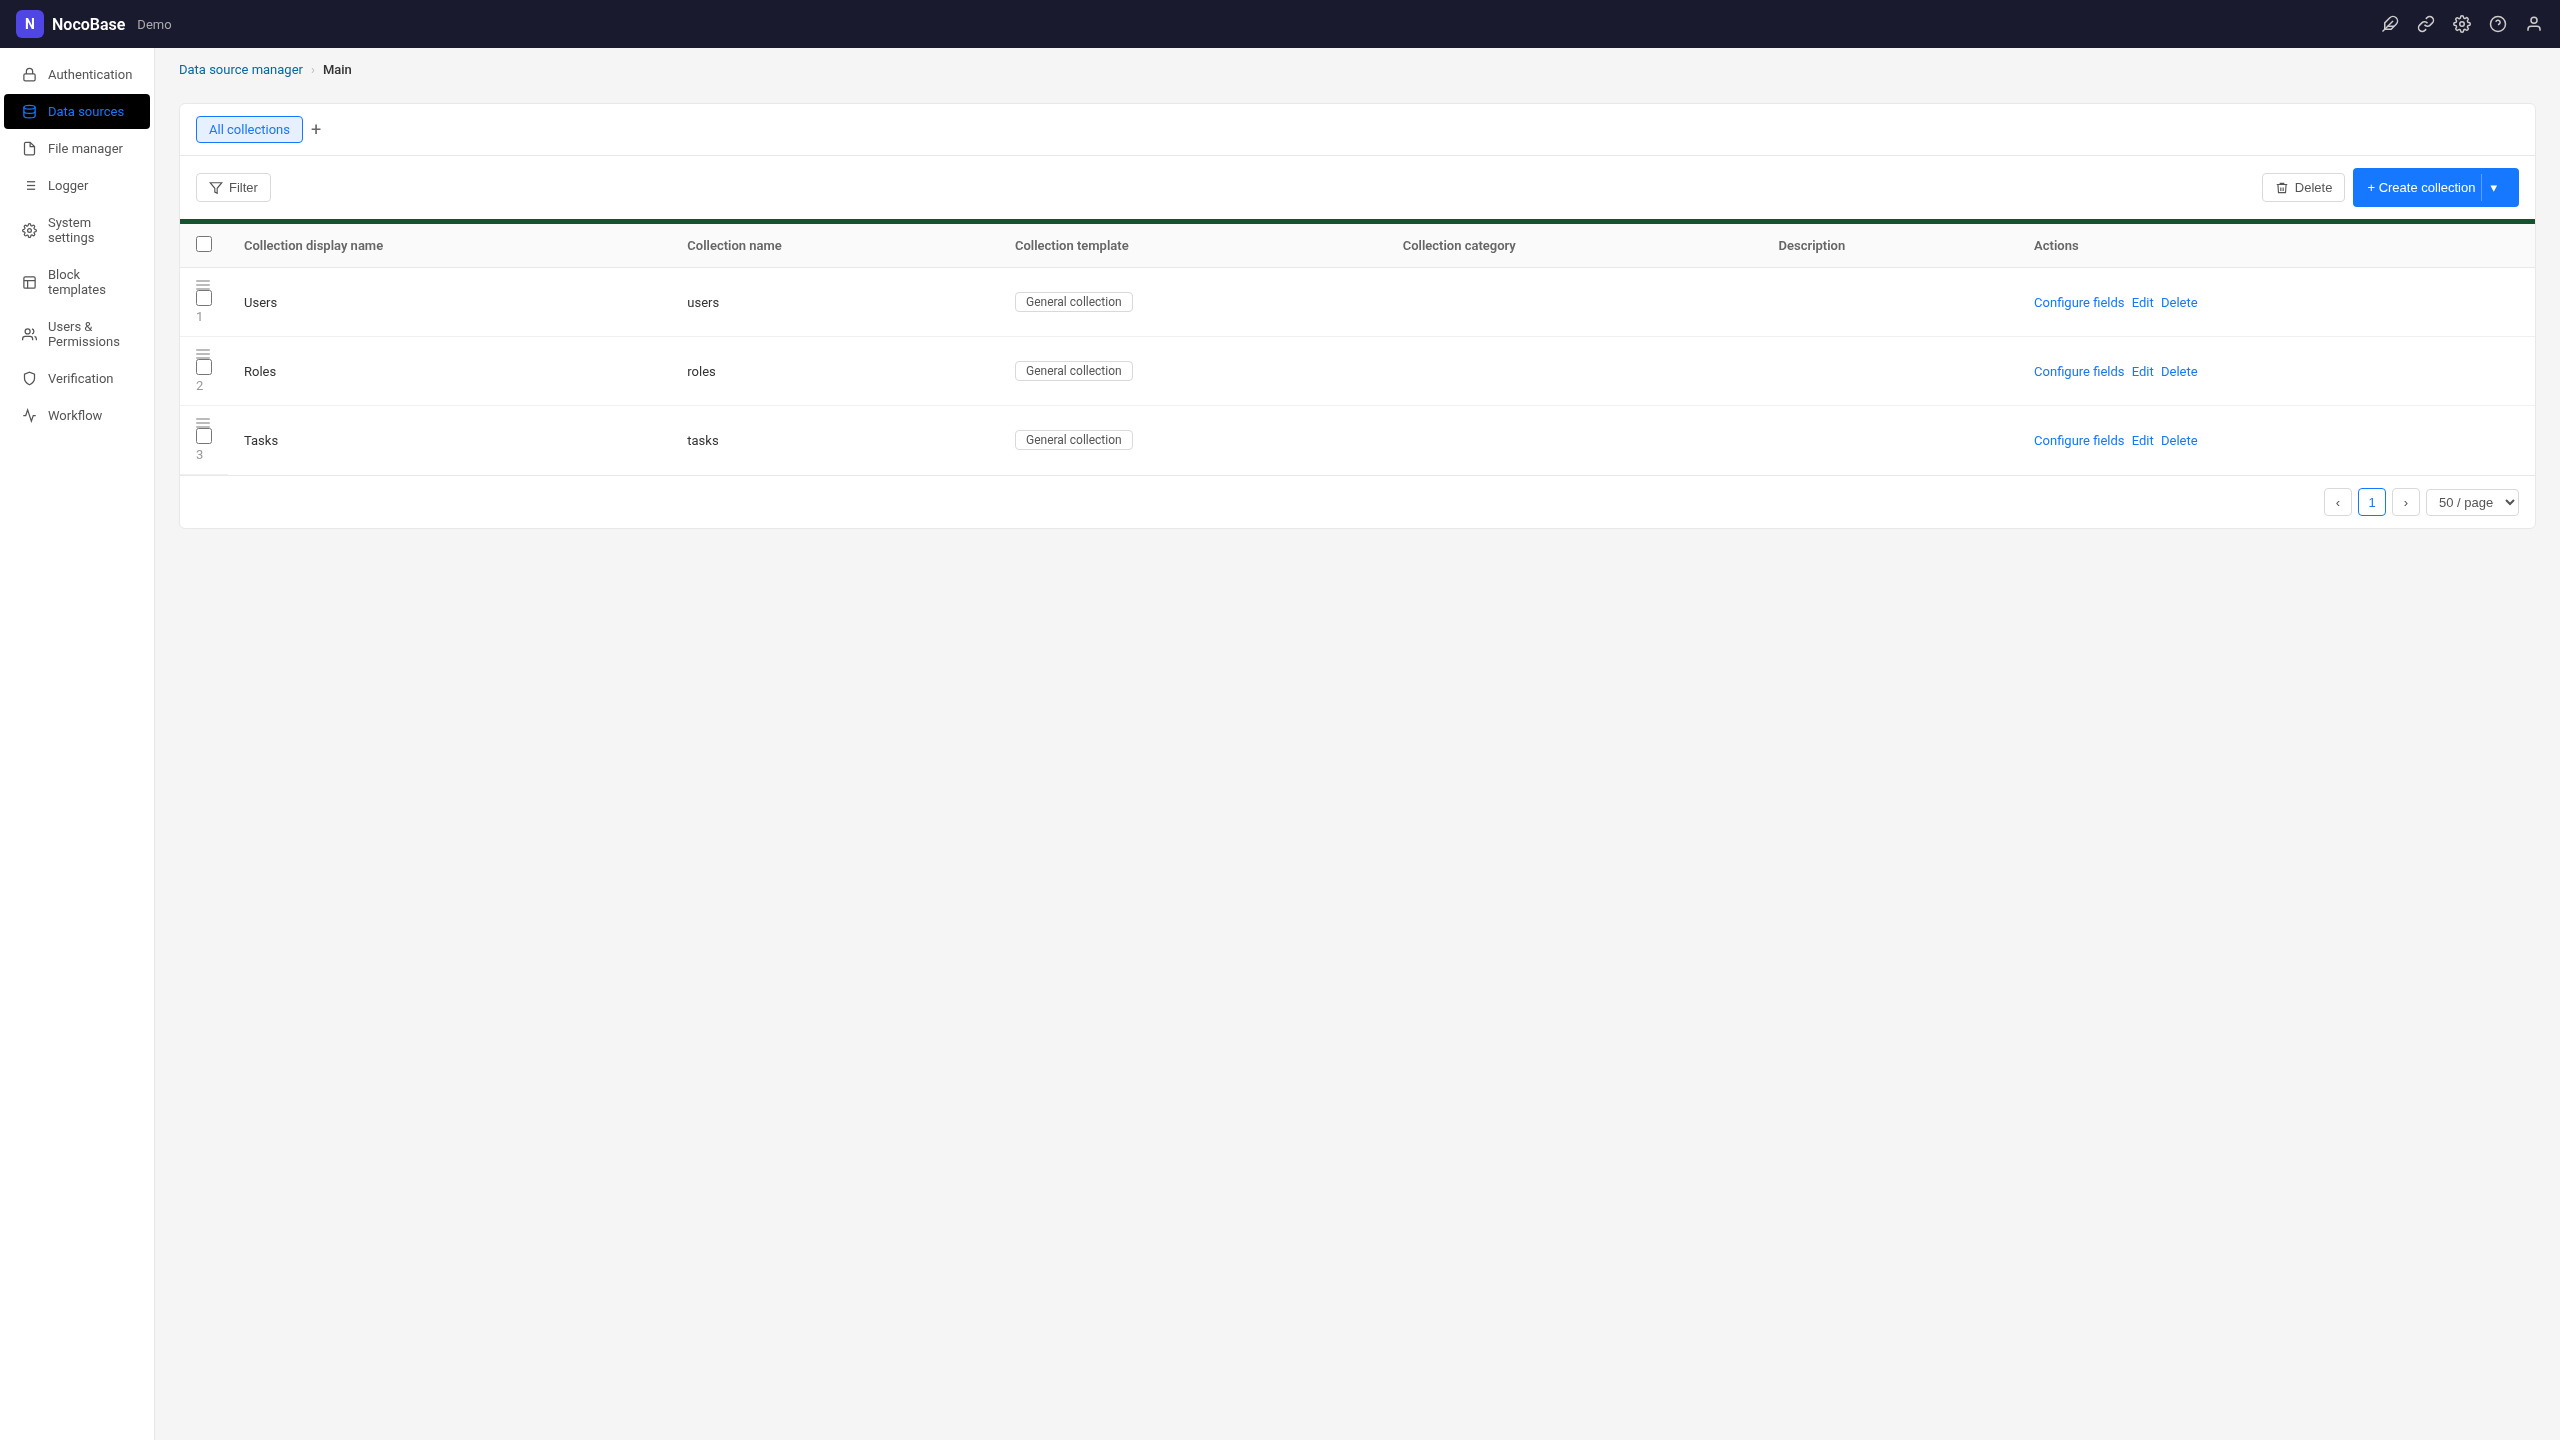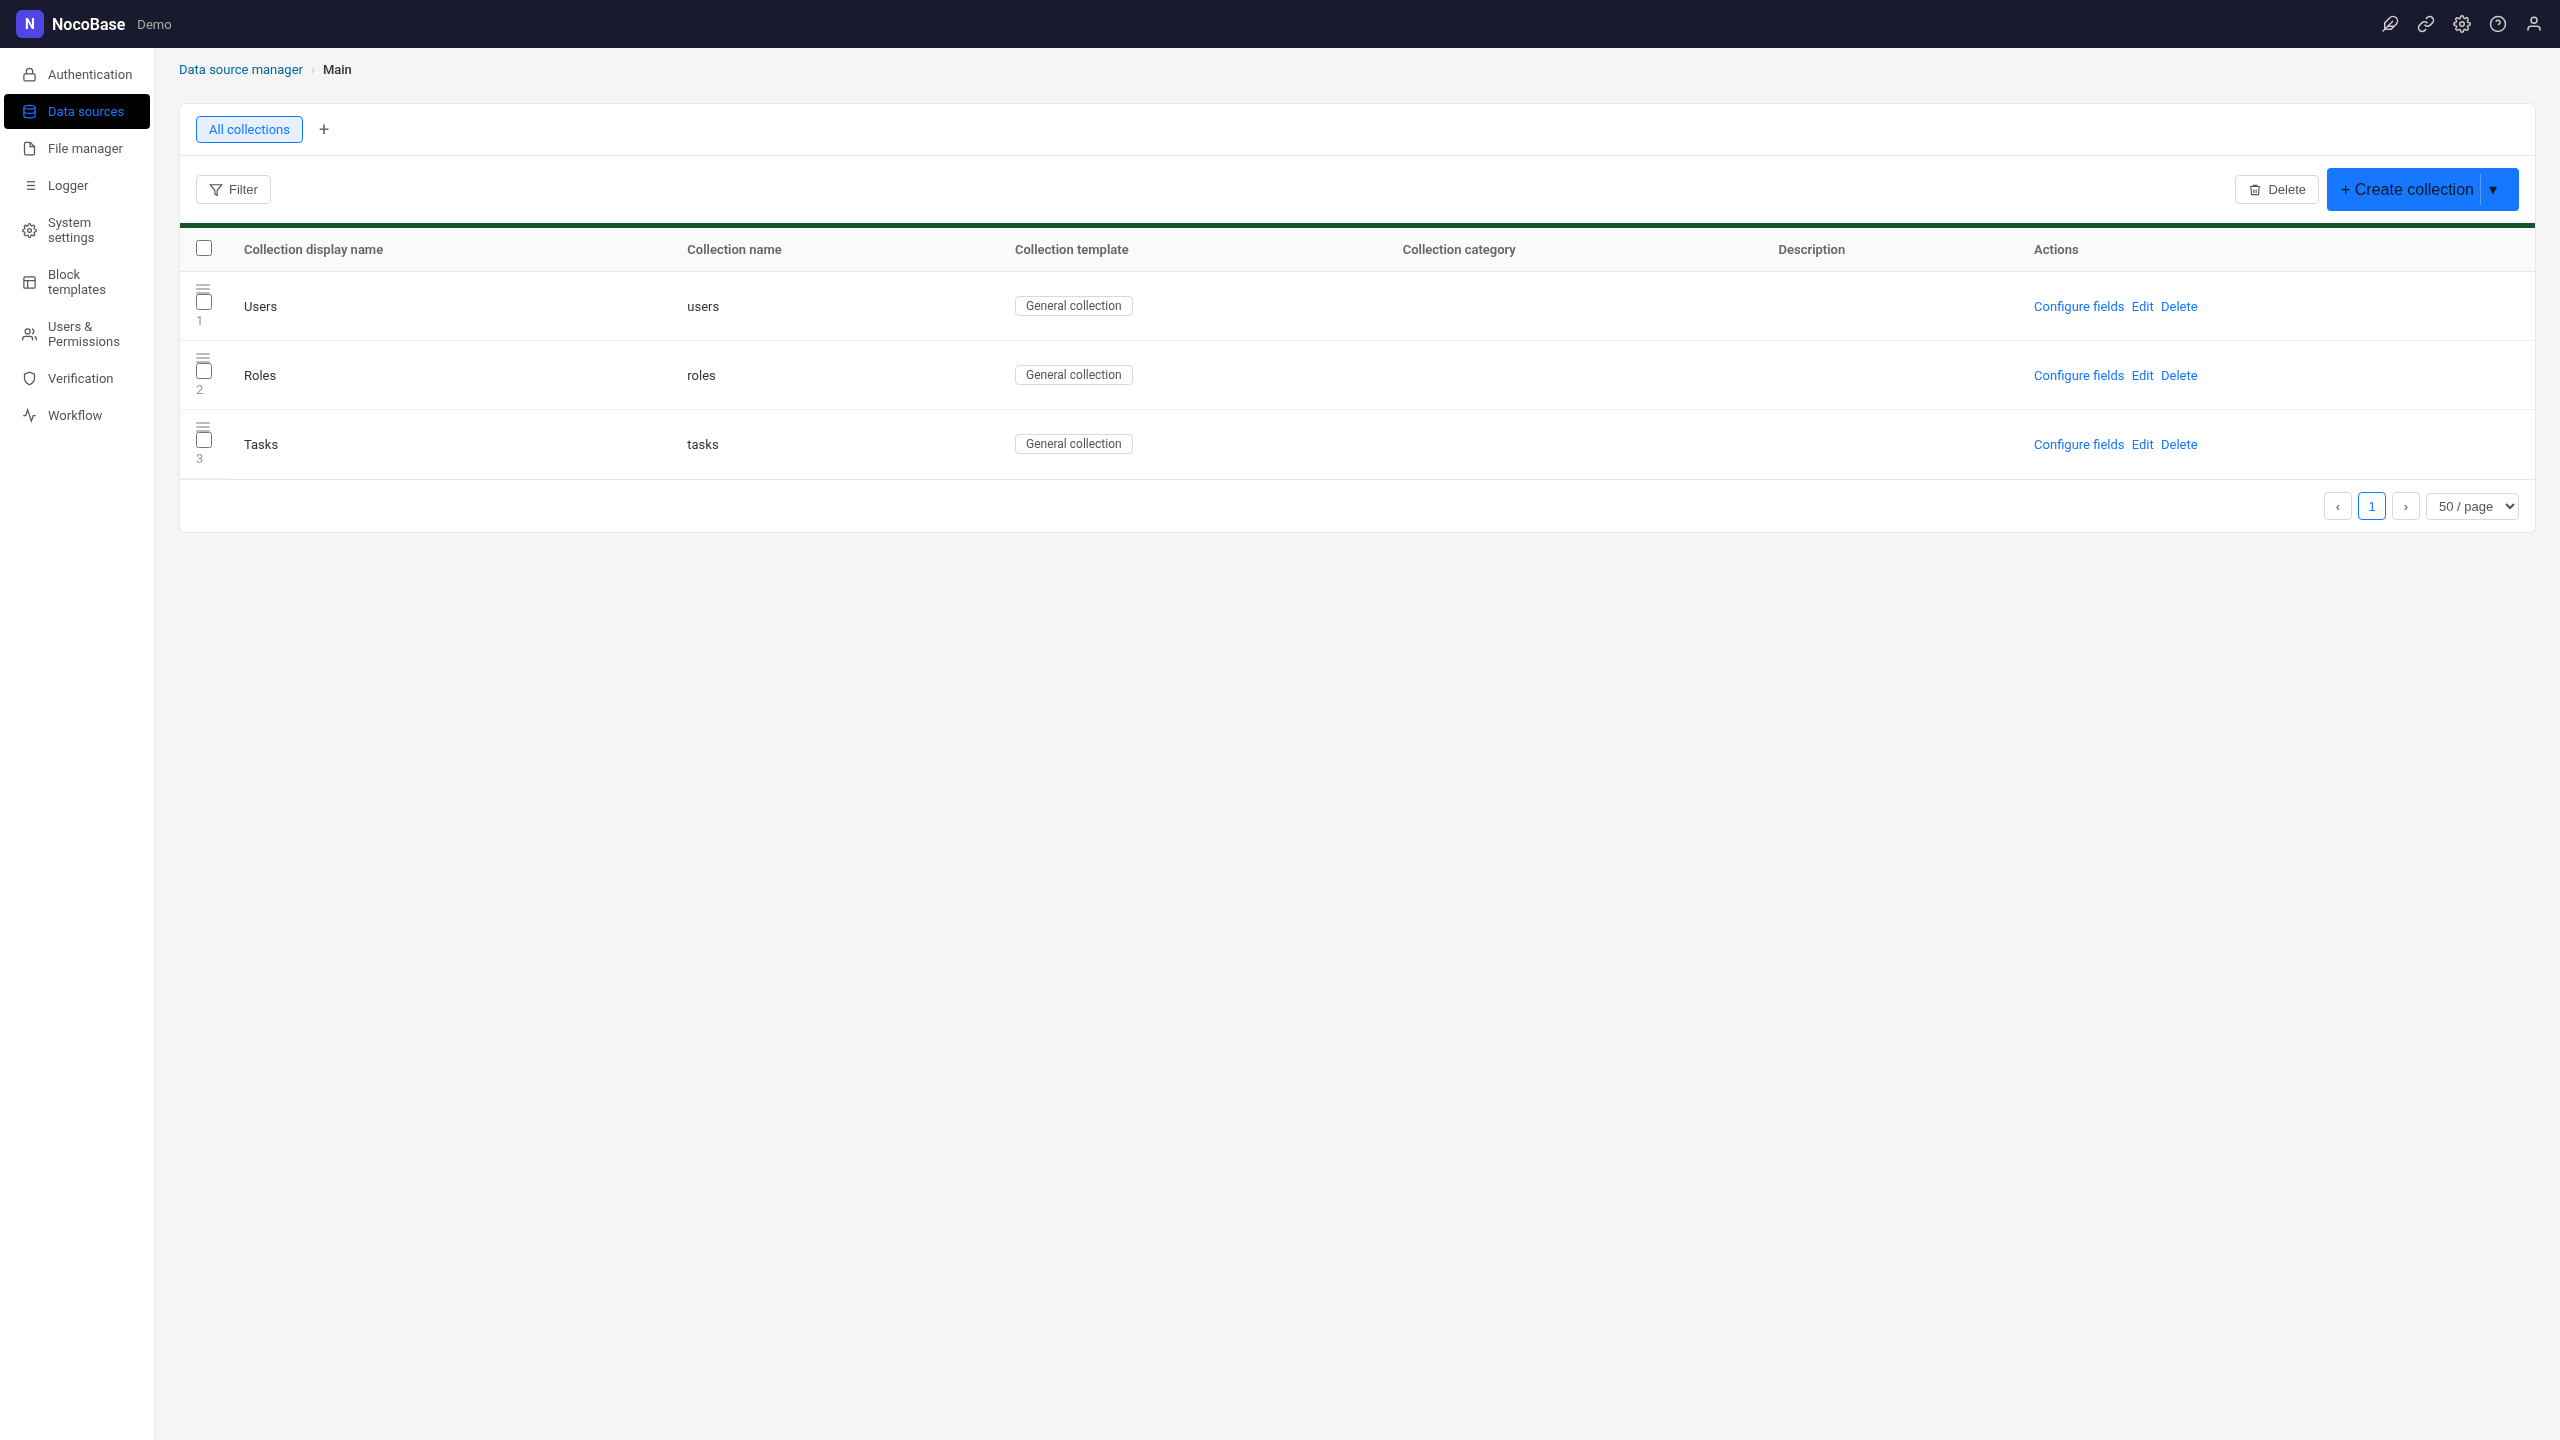--- a/index.html
+++ b/index.html
@@ -153,21 +153,20 @@
       border: 1px solid #e8e8e8;
       overflow: hidden;
     }
 
     
     .sub-tabs-row {
       display: flex;
       align-items: center;
       padding: 12px 16px;
       border-bottom: 1px solid #e8e8e8;
-      gap: 8px;
     }
     .sub-tab {
       padding: 5px 12px;
       border-radius: 4px;
       cursor: pointer;
       font-size: 13px;
       color: #666;
       border: 1px solid transparent;
     }
     .sub-tab.active {
@@ -226,22 +225,22 @@
 
     .btn-create {
       display: flex;
       align-items: center;
       gap: 6px;
       padding: 6px 14px;
       border: none;
       border-radius: 4px;
       background: #1677ff;
       cursor: pointer;
-      font-size: 16px;
-      color: #0f172a;
+      font-size: 13px;
+      color: #ffffff;
     }
     .btn-create-dropdown {
       padding: 6px 8px;
       border-left: 1px solid rgba(255,255,255,0.3);
     }
 
     
     .data-table {
       width: 100%;
       border-collapse: collapse;

